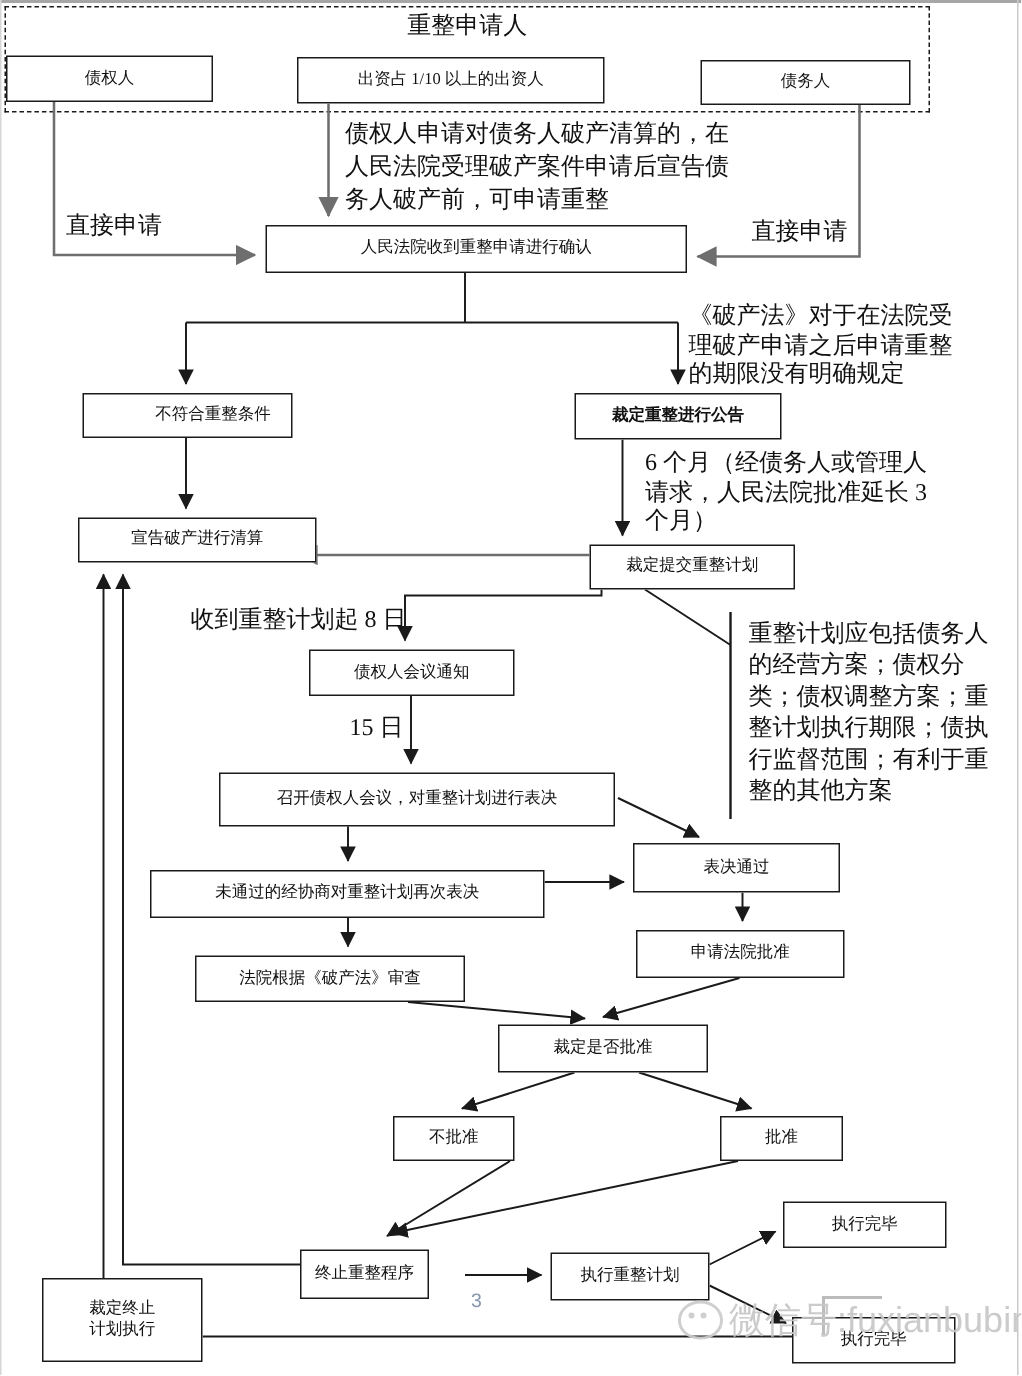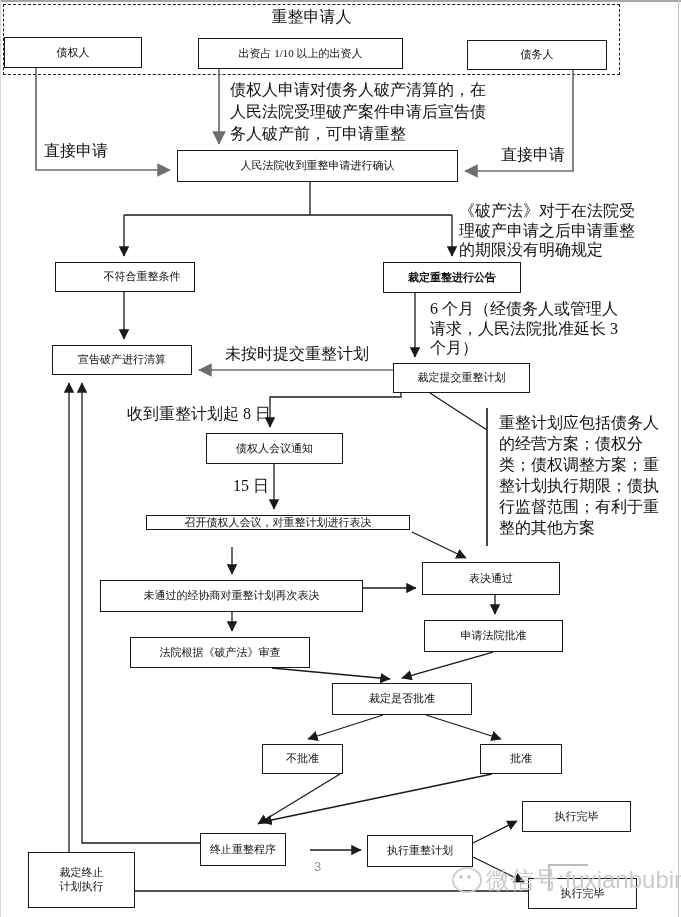--- a/index.html
+++ b/index.html
@@ -28,24 +28,24 @@
 
   
   #grp-applicants{left:3px;top:4px;width:617px;height:71px;}
   #grp-title{left:3px;top:7px;width:617px;text-align:center;white-space:nowrap;font-size:16px;position:absolute;z-index:2;}
   #n-creditor{left:4px;top:37px;width:138px;height:31px;}
   #n-investor{left:198px;top:38px;width:205px;height:31px;}
   #n-debtor{left:467px;top:40px;width:140px;height:30px;}
   #n-court-confirm{left:177px;top:150px;width:281px;height:32px;}
   #n-not-qualified{left:55px;top:262px;width:140px;height:30px;padding-left:36px;}
   #n-announce{left:383px;top:262px;width:138px;height:31px;font-weight:bold;}
-  #n-liquidation{left:52px;top:345px;width:140px;height:30px;}
+  #n-liquidation{left:52px;top:345px;width:159px;height:30px;}
   #n-submit-plan{left:393px;top:363px;width:137px;height:30px;}
   #n-meeting-notice{left:206px;top:433px;width:137px;height:31px;}
-  #n-hold-meeting{left:146px;top:515px;width:264px;height:15px;}
+  #n-hold-meeting{left:146px;top:515px;width:264px;height:36px;}
   #n-vote-pass{left:422px;top:562px;width:138px;height:33px;}
   #n-revote{left:100px;top:580px;width:263px;height:32px;}
   #n-court-review{left:130px;top:637px;width:180px;height:31px;}
   #n-apply-approval{left:424px;top:620px;width:139px;height:32px;}
   #n-ruling{left:332px;top:683px;width:140px;height:32px;}
   #n-not-approved{left:262px;top:744px;width:81px;height:30px;}
   #n-approved{left:480px;top:744px;width:82px;height:30px;}
   #n-exec-done{left:522px;top:801px;width:109px;height:31px;}
   #n-terminate{left:200px;top:833px;width:86px;height:33px;}
   #n-exec-plan{left:367px;top:835px;width:106px;height:32px;}
@@ -197,21 +197,20 @@
   <div class="node" id="n-fail">
       <span>执行完毕</span>
     </div>
   <div class="node" id="n-terminate-exec">
     <span>裁定终止</span>
     <span>计划执行</span>
   </div>
 
   <div class="lbl" id="l-direct-left">直接申请</div>
   <div class="lbl" id="l-direct-right">直接申请</div>
-  <div class="lbl" id="l-late">未按时提交重整计划</div>
   <div class="lbl" id="l-within15">收到重整计划起 8 日</div>
   <div class="lbl" id="l-days15">15 日</div>
 
   <div class="note" id="t-creditor-note">债权人申请对债务人破产清算的，在人民法院受理破产案件申请后宣告债务人破产前，可申请重整</div>
   <div class="note" id="t-law-note">《破产法》对于在法院受理破产申请之后申请重整的期限没有明确规定</div>
   <div class="note" id="t-six-months">6 个月（经债务人或管理人请求，人民法院批准延长 3 个月）</div>
   <div class="note" id="t-plan-note">重整计划应包括债务人的经营方案；债权分类；债权调整方案；重整计划执行期限；债执行监督范围；有利于重整的其他方案</div>
 
   <div class="lbl" id="page-num">3</div>
 

